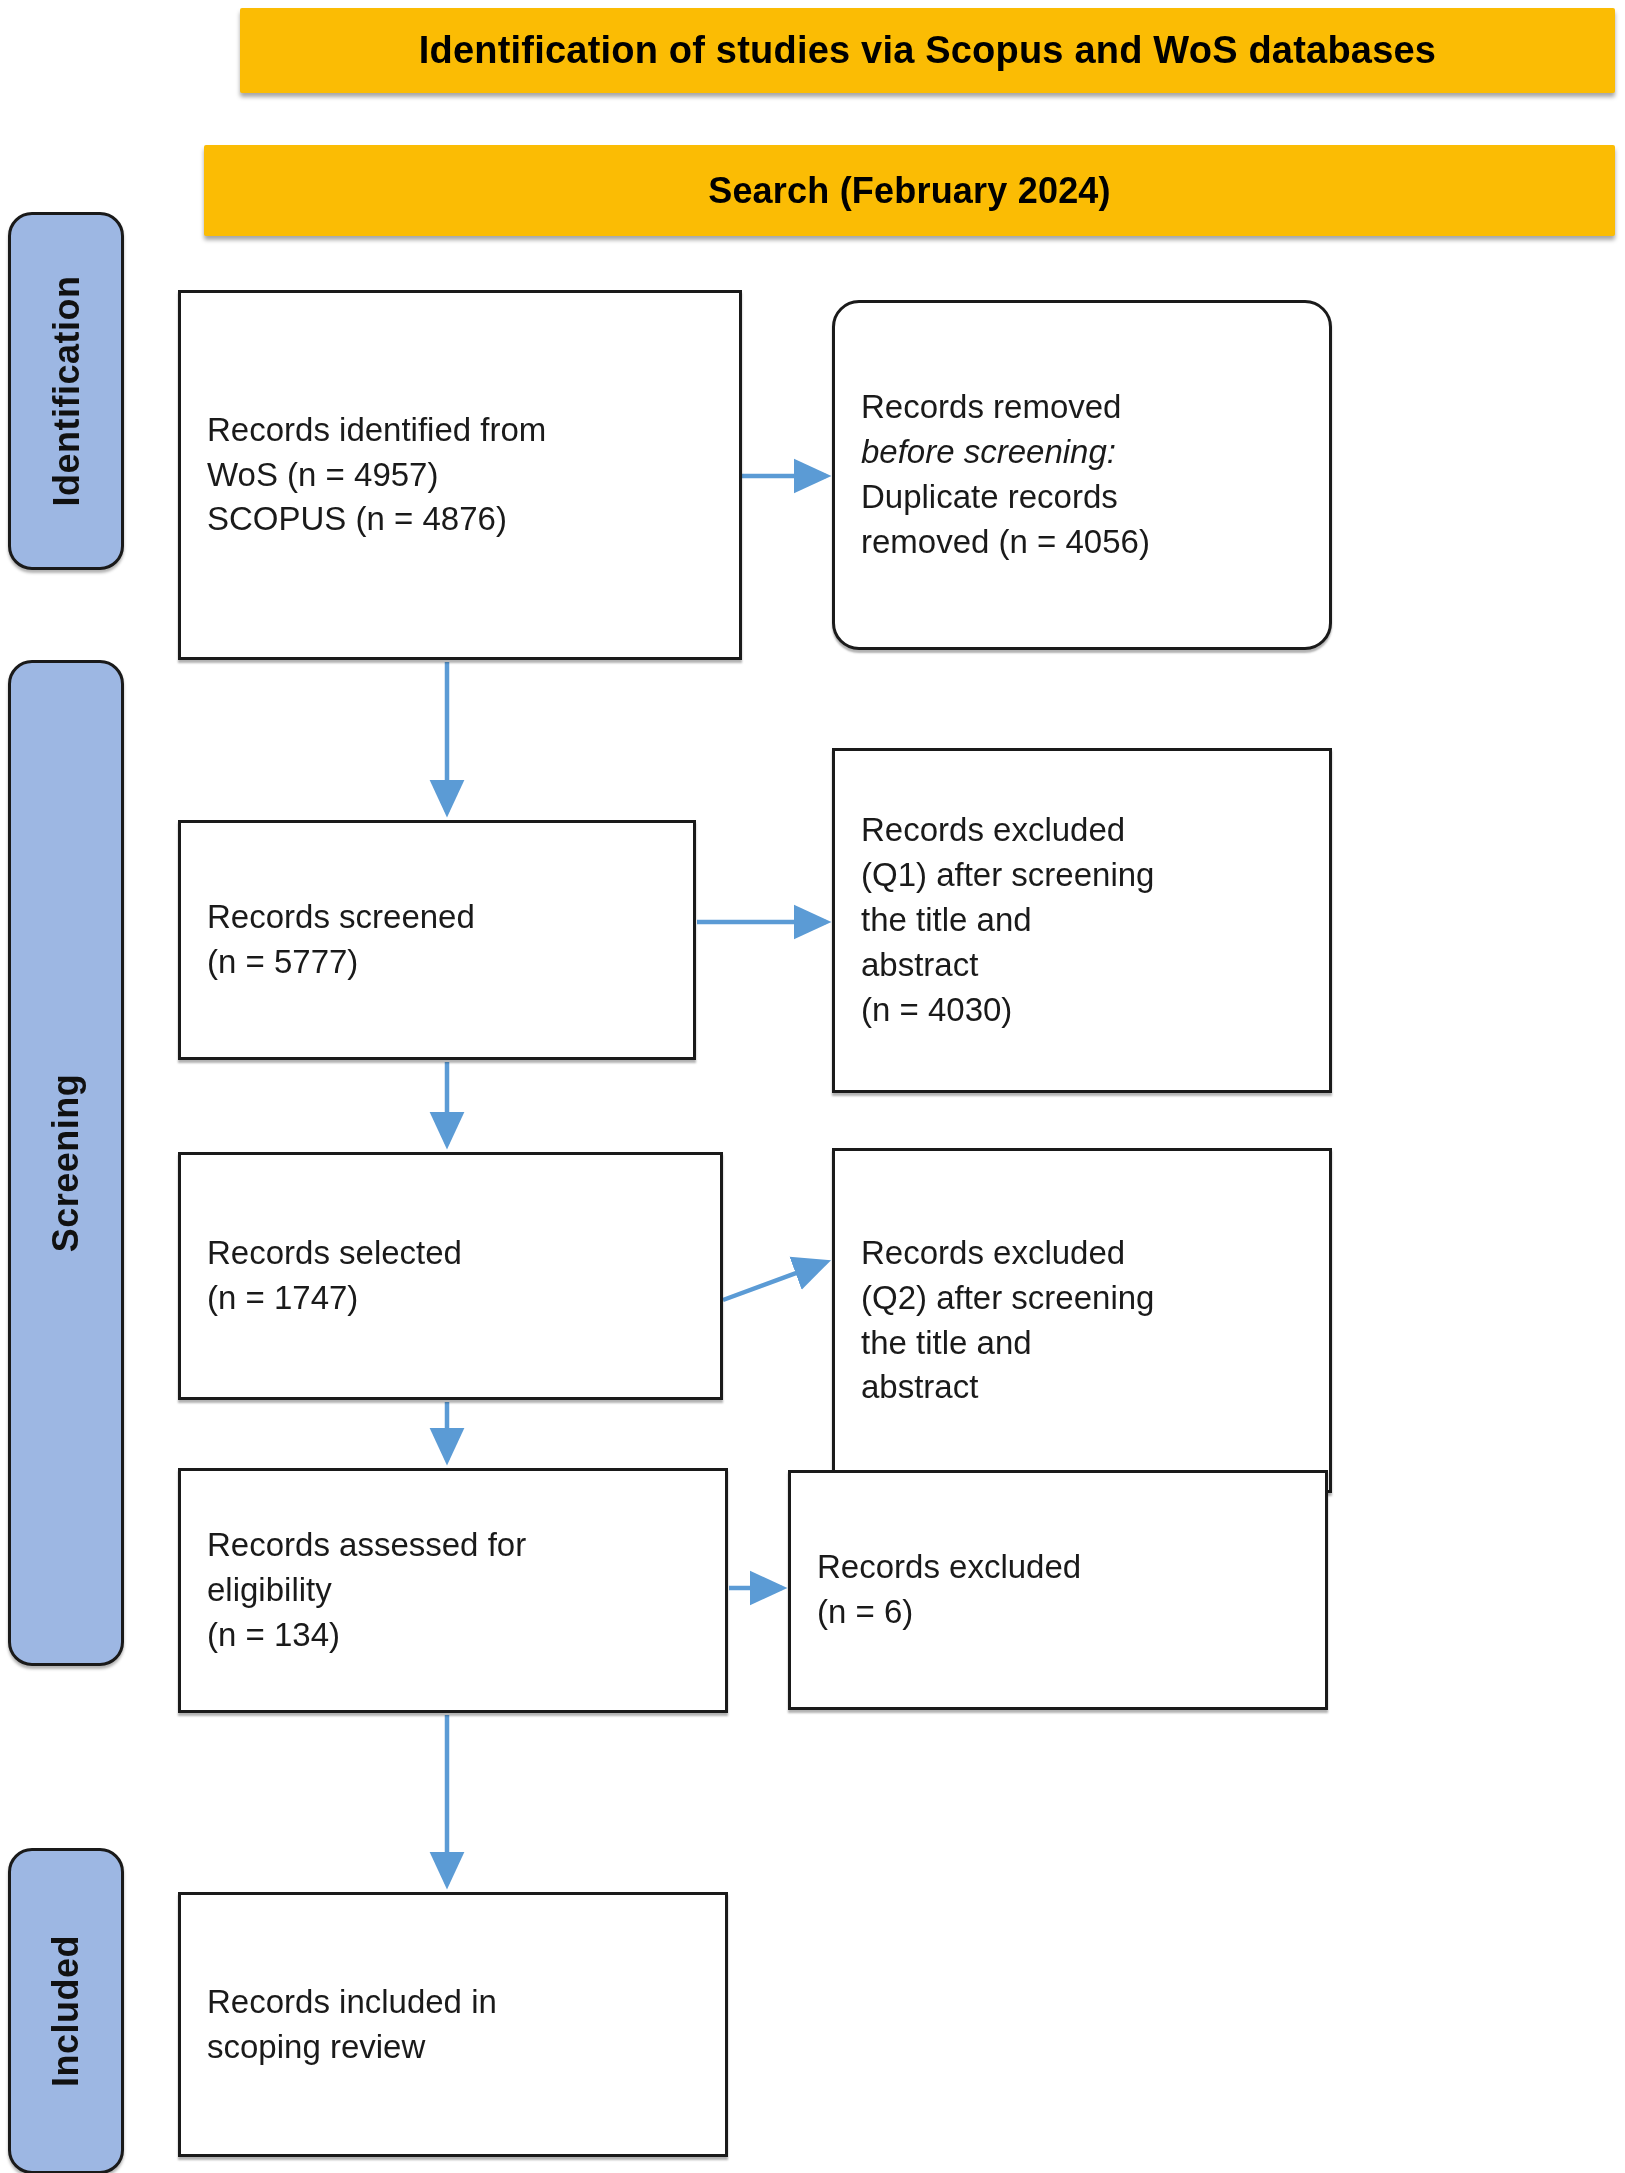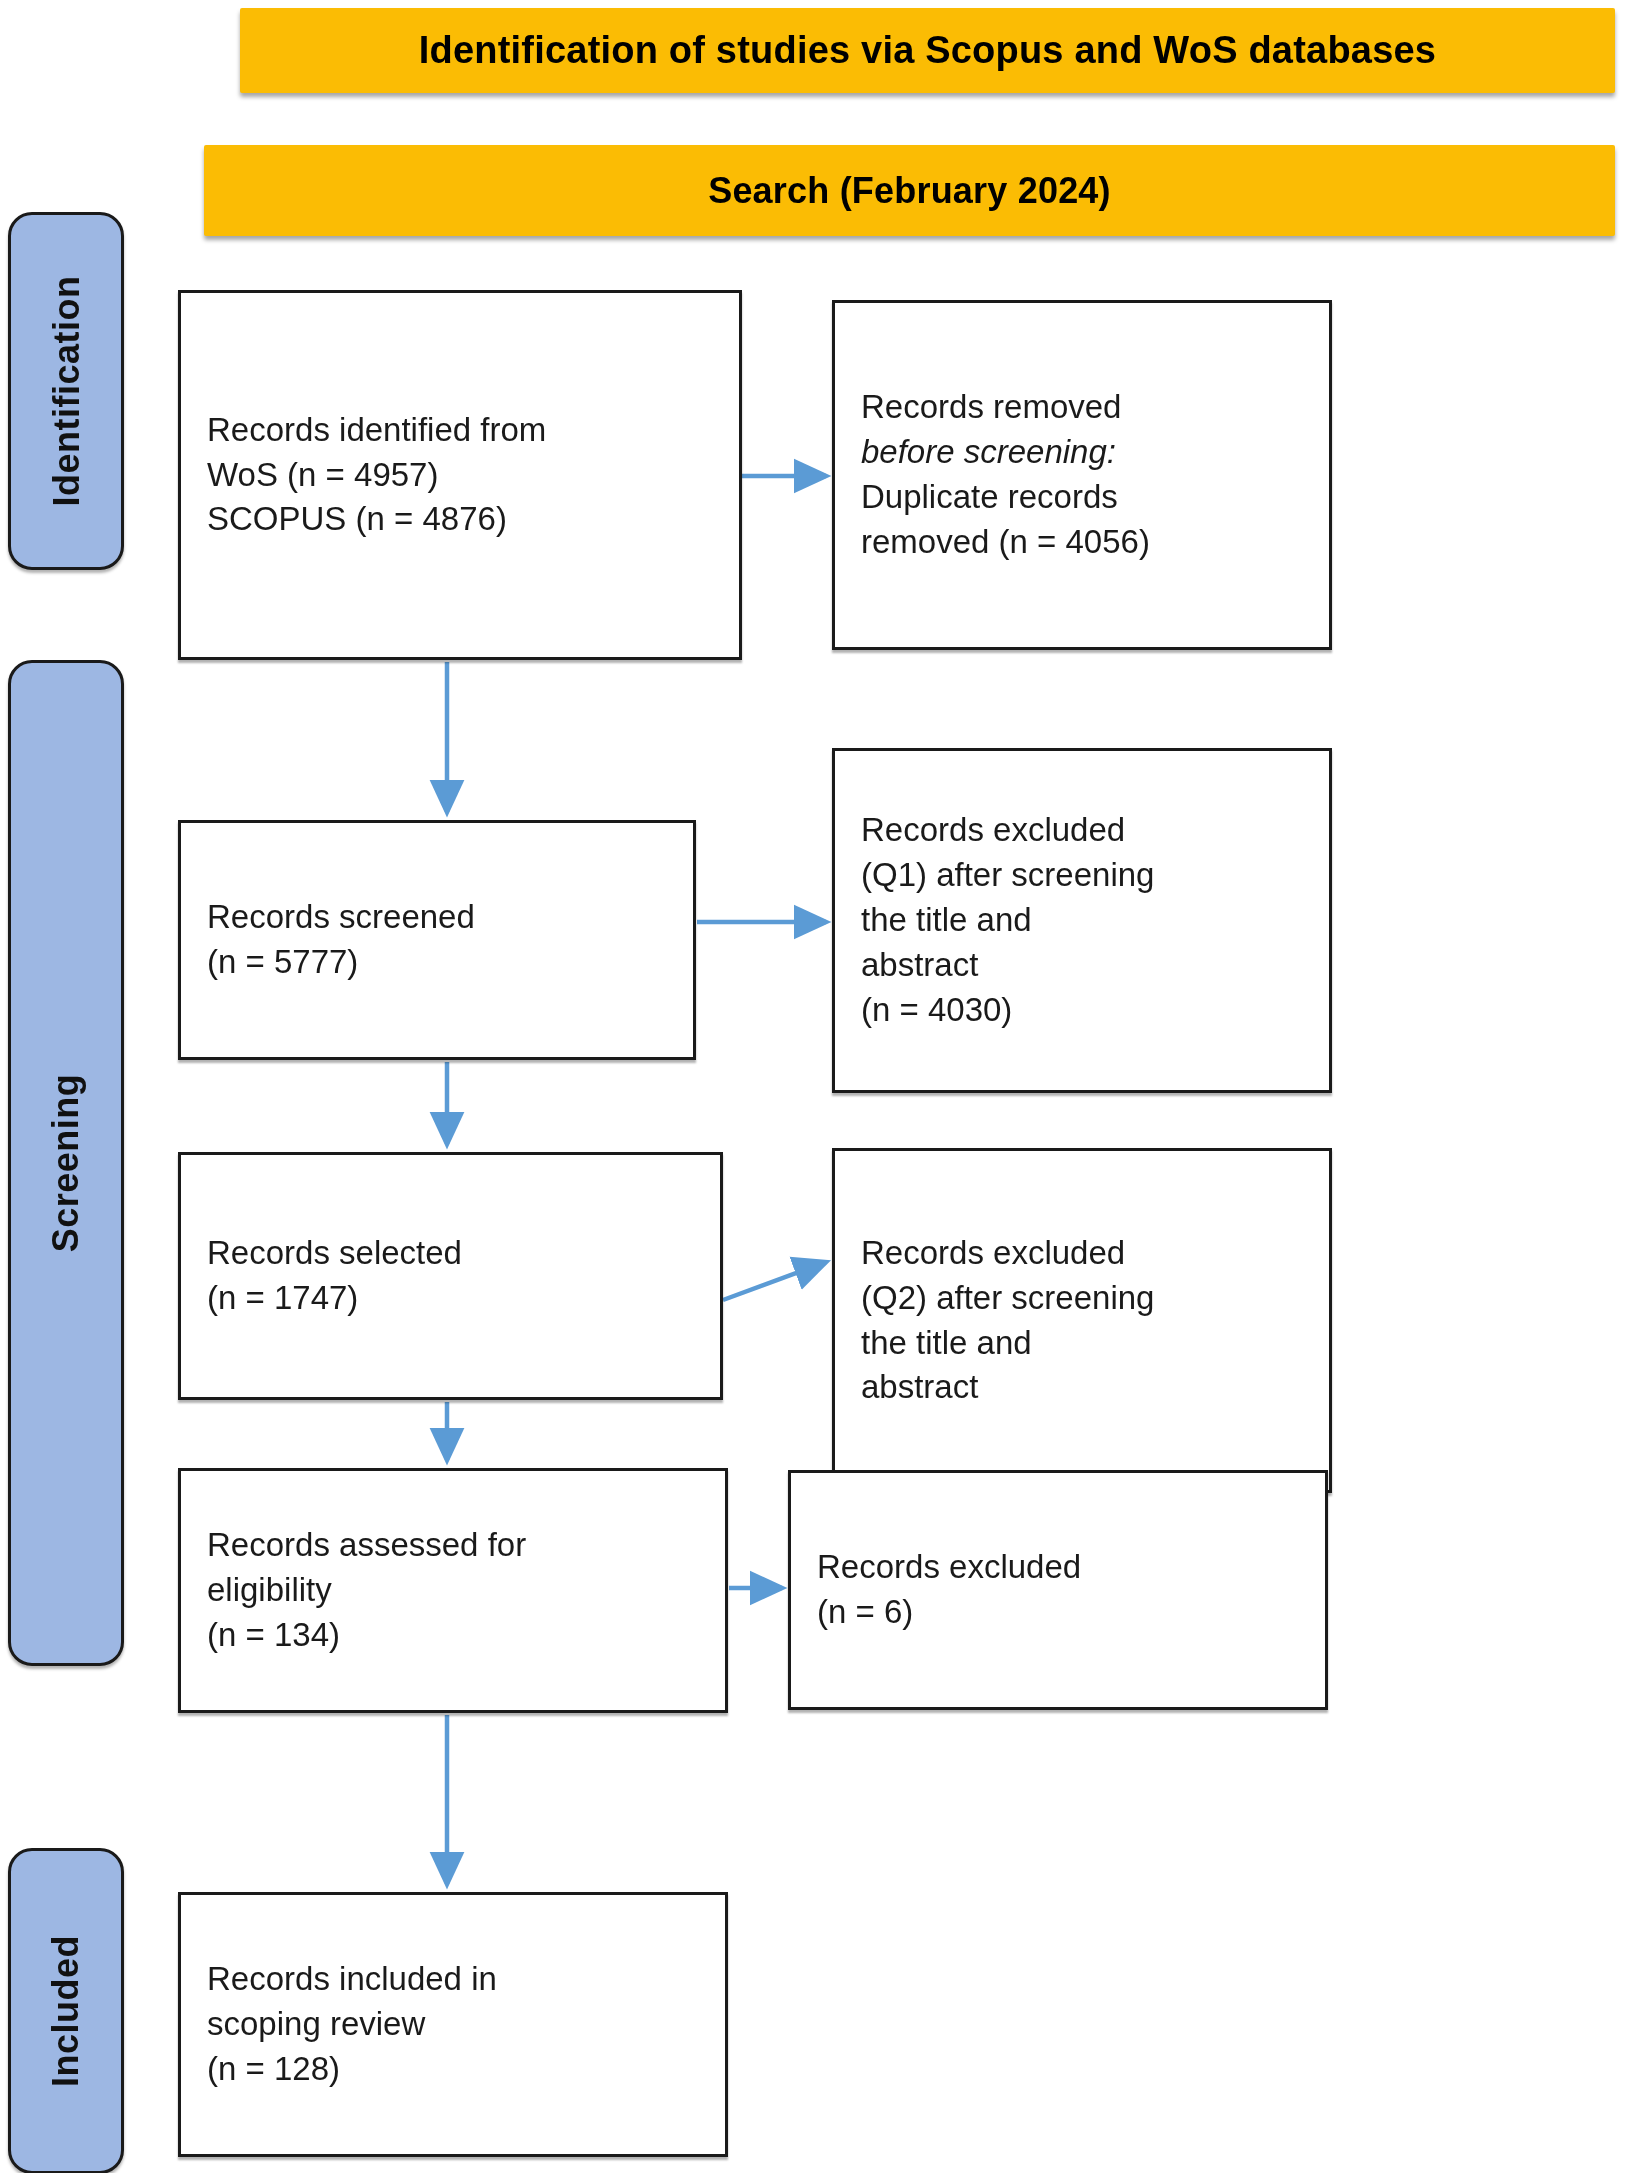--- a/index.html
+++ b/index.html
@@ -84,21 +84,21 @@
     line-height: 1.36;
     color: #1A1A1A;
     display: flex;
     flex-direction: column;
     justify-content: center;
   }
   .box .line { white-space: pre-wrap; }
   .box .line.em { font-style: italic; }
 
   #box-identified   { left: 178px; top: 290px;  width: 564px;  height: 370px; }
-  #box-removed      { left: 832px; top: 300px;  width: 500px;  height: 350px; }
+  #box-removed      { left: 832px; top: 300px;  width: 500px;  height: 350px; border-radius: 27px; }
   #box-screened     { left: 178px; top: 820px;  width: 518px;  height: 240px; }
   #box-excl-q1      { left: 832px; top: 748px;  width: 500px;  height: 345px; }
   #box-selected     { left: 178px; top: 1152px; width: 545px;  height: 248px; }
   #box-excl-q2      { left: 832px; top: 1148px; width: 500px;  height: 345px; }
   #box-assessed     { left: 178px; top: 1468px; width: 550px;  height: 245px; }
   #box-excl-full    { left: 788px; top: 1470px; width: 540px;  height: 240px; }
   #box-included     { left: 178px; top: 1892px; width: 550px;  height: 265px; }
 
   
   #connectors {
@@ -183,16 +183,15 @@
       <span class="line">eligibility</span>
       <span class="line">(n = 134)</span>
     </div>
   <div class="box" id="box-excl-full">
       <span class="line">Records excluded</span>
       <span class="line">(n = 6)</span>
     </div>
   <div class="box" id="box-included">
       <span class="line">Records included in</span>
       <span class="line">scoping review</span>
-      <span class="line">(n = 128)</span>
     </div>
 
 </div>
 
 </body></html>

